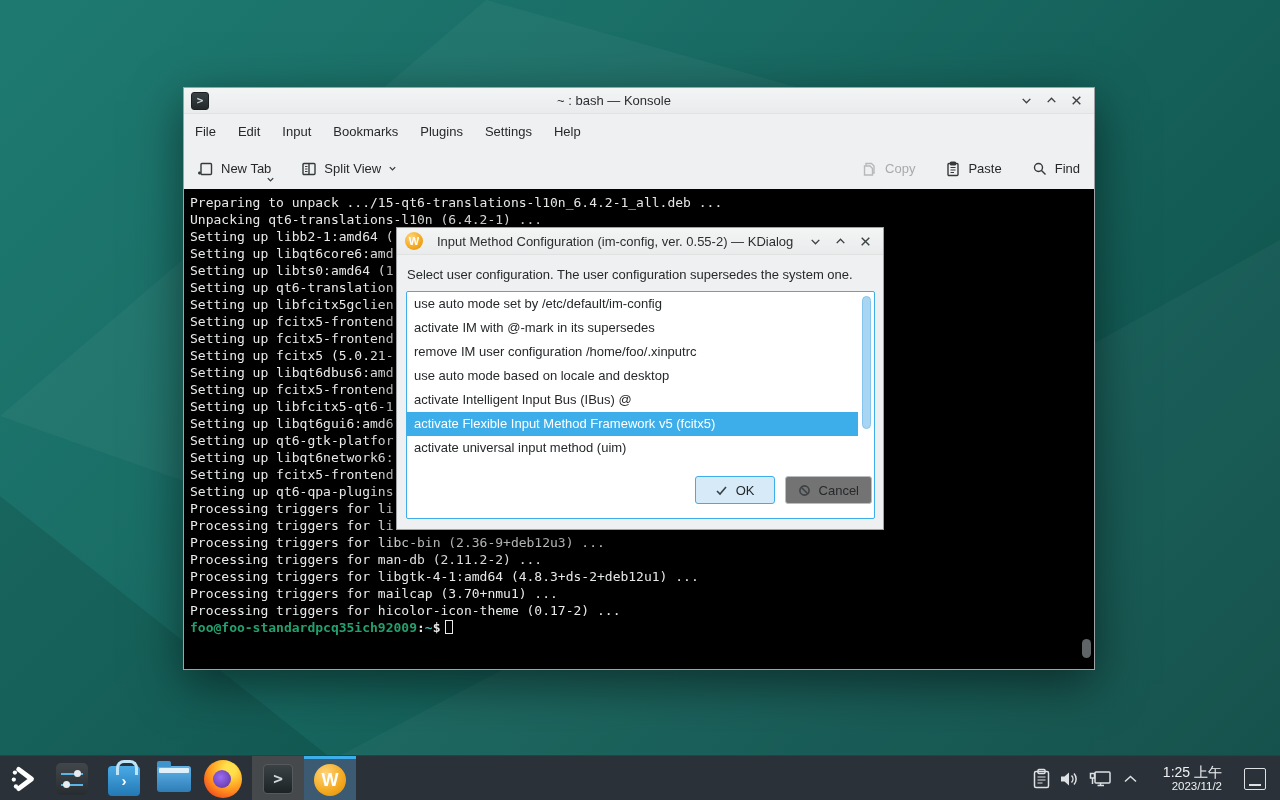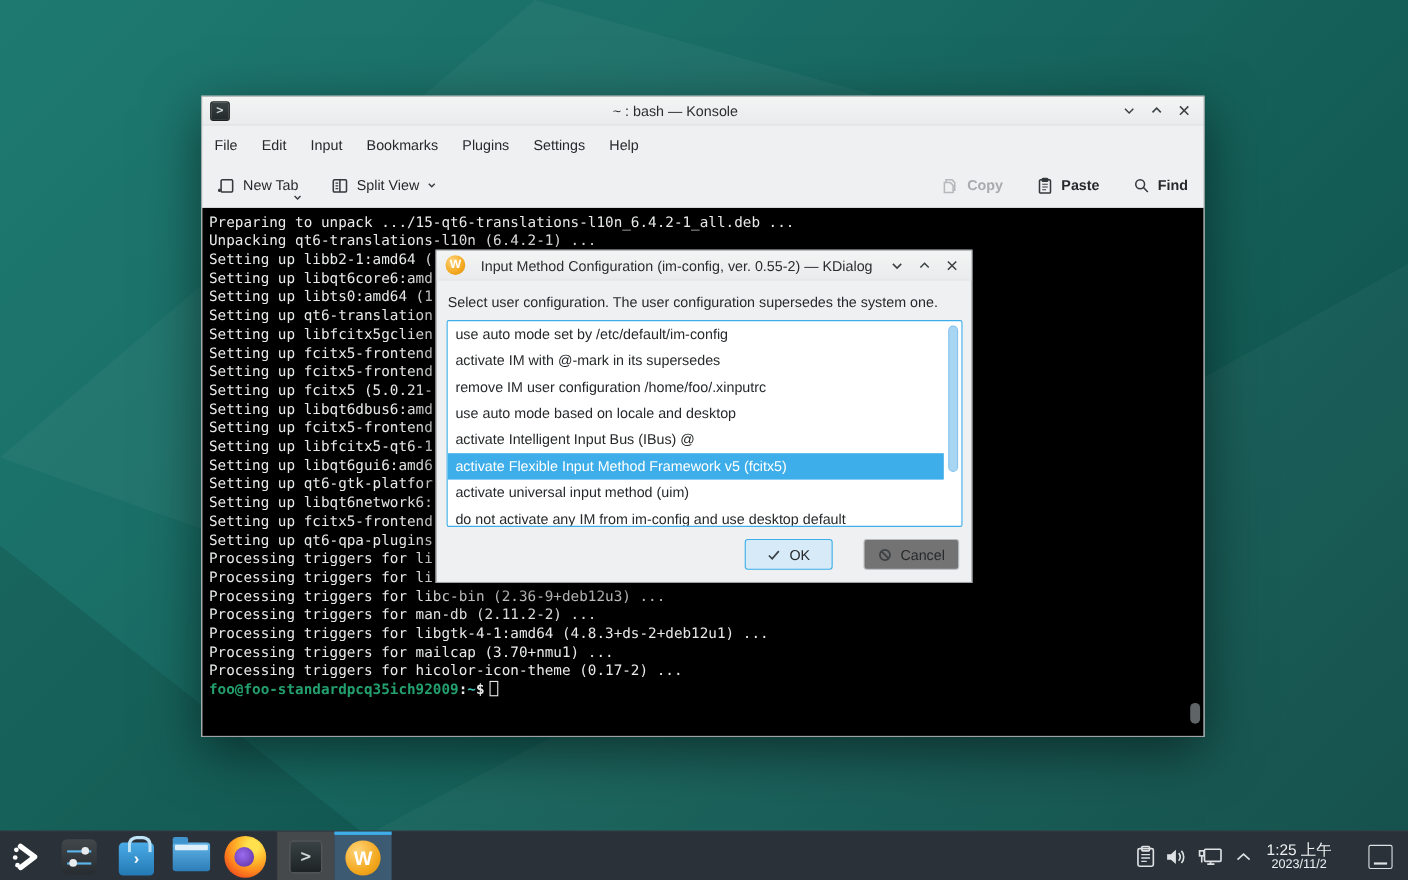--- a/index.html
+++ b/index.html
@@ -39,21 +39,21 @@
     padding-left:0; font-size:13px; color:#26292b; }
   .menu-item { padding:5px 11px; border-radius:3px; }
   .toolbar { height:41px; display:flex; align-items:center; background:#eff0f1;
     padding:0 14px; font-size:13px; color:#26292b;justify-content:flex-end; }
   .tbtn { display:flex; align-items:center; gap:7px; margin-right:30px; position:relative; }
   .tbtn svg { width:16px; height:16px; stroke:#34393c; fill:none; stroke-width:1.4; }
   .tbtn.disabled { color:#a7abad; }
   .tbtn.disabled svg { stroke:#b6b9bb; }
   .tbtn .chev { width:9px; height:9px; stroke:#34393c; }
   .newtab-chev { position:absolute; right:-4px; bottom:-7px; width:9px!important; height:9px!important; }
-  .toolbar-right { margin-left:auto; display:flex; align-items:center;font-weight:bold; }
+  .toolbar-right { margin-left:auto; display:flex; align-items:center; }
   .toolbar-right .tbtn { margin-right:0; margin-left:30px; }
 
   .terminal { position:absolute; left:0; right:0; top:101px; bottom:0;
     background:#000000; overflow:hidden; padding:5px 0 0 6px;
     font-family:"DejaVu Sans Mono",monospace; font-size:13px; line-height:17px; color:#e9eaea; }
   .tline { white-space:pre; }
   .prompt-line { white-space:pre; font-weight:bold; }
   .p-user { color:#23a06e; }
   .p-sep, .p-dollar { color:#e9eaea; }
   .p-path { color:#3cbeb4; }
@@ -66,29 +66,29 @@
 
   
   .kdialog { left:396px; top:227px; width:488px; height:303px; z-index:5;
     box-shadow:0 10px 34px rgba(0,0,0,0.55), 0 2px 10px rgba(0,0,0,0.35); }
   .kdialog .titlebar { height:27px; }
   .w-badge { width:18px; height:18px; margin-left:8px; border-radius:50%;
     background:radial-gradient(circle at 35% 30%, #ffd479, #f3a81f 60%, #d98e0b);
     display:flex; align-items:center; justify-content:center;
     color:#fff; font-size:11px; font-weight:bold; }
   .dlg-message { position:absolute; top:39px; left:10px; font-size:13px; color:#26292b; }
-  .dlg-list { position:absolute; top:63px; left:9px; width:469px; height:188px;
+  .dlg-list { position:absolute; top:63px; left:9px; width:469px; height:228px;
     background:#ffffff; border:1px solid #3daee9; border-radius:2px; overflow:hidden;
     font-size:13px; color:#26292b; }
   .dlg-item { height:24px; line-height:24px; padding-left:7px;
     width:calc(100% - 16px); white-space:nowrap; overflow:hidden; }
   .dlg-item.selected { background:#3daee9; color:#ffffff; }
   .dlg-scrollthumb { position:absolute; top:4px; right:3px; width:9px; height:133px;
     background:#a8d5f2; border:1px solid #85c4ee; border-radius:5px; }
-  .dlg-buttons { position:absolute; top:262px; right:11px; display:flex; gap:28px; }
+  .dlg-buttons { position:absolute; top:248px; right:11px; display:flex; gap:10px; }
   .btn { height:28px; min-width:80px; padding:0 12px; display:flex; align-items:center;
     justify-content:center; gap:8px; font-size:13px; color:#26292b; border-radius:3px; }
   .btn svg { width:13px; height:13px; stroke:#3c4144; fill:none; stroke-width:1.6; }
   .btn-ok { background:#d6eaf8; border:1px solid #3daee9; }
   .btn-cancel { background:#737373; border:1px solid #b9bdc0; }
 
   
   .panel { position:absolute; left:0; bottom:0; width:1280px; height:45px;
     background:#2a3138; border-top:1px solid rgba(255,255,255,0.05); }
   .p-item { position:absolute; top:0; height:45px; display:flex; align-items:center;
@@ -125,21 +125,21 @@
   .folder::after { content:''; position:absolute; top:2px; left:2px; right:2px; height:5px;
     background:#dff0fa; border-radius:1px; }
   .firefox-ic { left:200px; width:46px; }
   .ff { width:38px; height:38px; border-radius:50%; position:relative; overflow:hidden;
     background:radial-gradient(circle at 68% 25%, #ffe14d 0 14%, #ffbd2e 34%, #ff8a1e 58%, #f0551e 80%, #d9301f 100%); }
   .ff::after { content:''; position:absolute; left:24%; top:28%; width:48%; height:48%;
     border-radius:50%; background:radial-gradient(circle at 42% 40%, #9a6cf0, #5b2e9e); }
 
   .tray-ic { width:26px; }
   .tray-ic svg { stroke:#dde1e4; fill:none; stroke-width:1.5; }
-  .clock { left:1140px; width:82px; flex-direction:column; color:#eef1f3; }
+  .clock { left:1140px; width:82px; flex-direction:column; color:#eef1f3;align-items:flex-end; }
   .clock .time { font-size:14px; line-height:16px; }
   .clock .date { font-size:11.5px; line-height:13px; }
   .showdesk { left:1240px; width:30px; }
   .showdesk .sq { width:22px; height:22px; border:1.5px solid #dde1e4; border-radius:2px; position:relative; }
   .showdesk .sq::after { content:''; position:absolute; left:4px; right:4px; bottom:3px; height:1.5px; background:#dde1e4; }
 </style>
 </head>
 <body>
 
 <div class="desktop">
@@ -292,21 +292,20 @@
   <div class="dlg-list">
     <div>
 
     <div class="dlg-item">use auto mode set by /etc/default/im-config</div>
         <div class="dlg-item">activate IM with @-mark in its supersedes</div>
         <div class="dlg-item">remove IM user configuration /home/foo/.xinputrc</div>
         <div class="dlg-item">use auto mode based on locale and desktop</div>
         <div class="dlg-item">activate Intelligent Input Bus (IBus) @</div>
         <div class="dlg-item selected">activate Flexible Input Method Framework v5 (fcitx5)</div>
         <div class="dlg-item">activate universal input method (uim)</div>
-        <div class="dlg-item">do not activate any IM from im-config and use desktop default</div>
       </div>
     <div class="dlg-scrollthumb"></div>
   </div>
 
   <div class="dlg-buttons">
     <div class="btn btn-ok">
       <svg viewBox="0 0 13 13">
         <path d="M2 7 L5 10 L11 3"></path>
         </svg>
       <span>OK</span>

